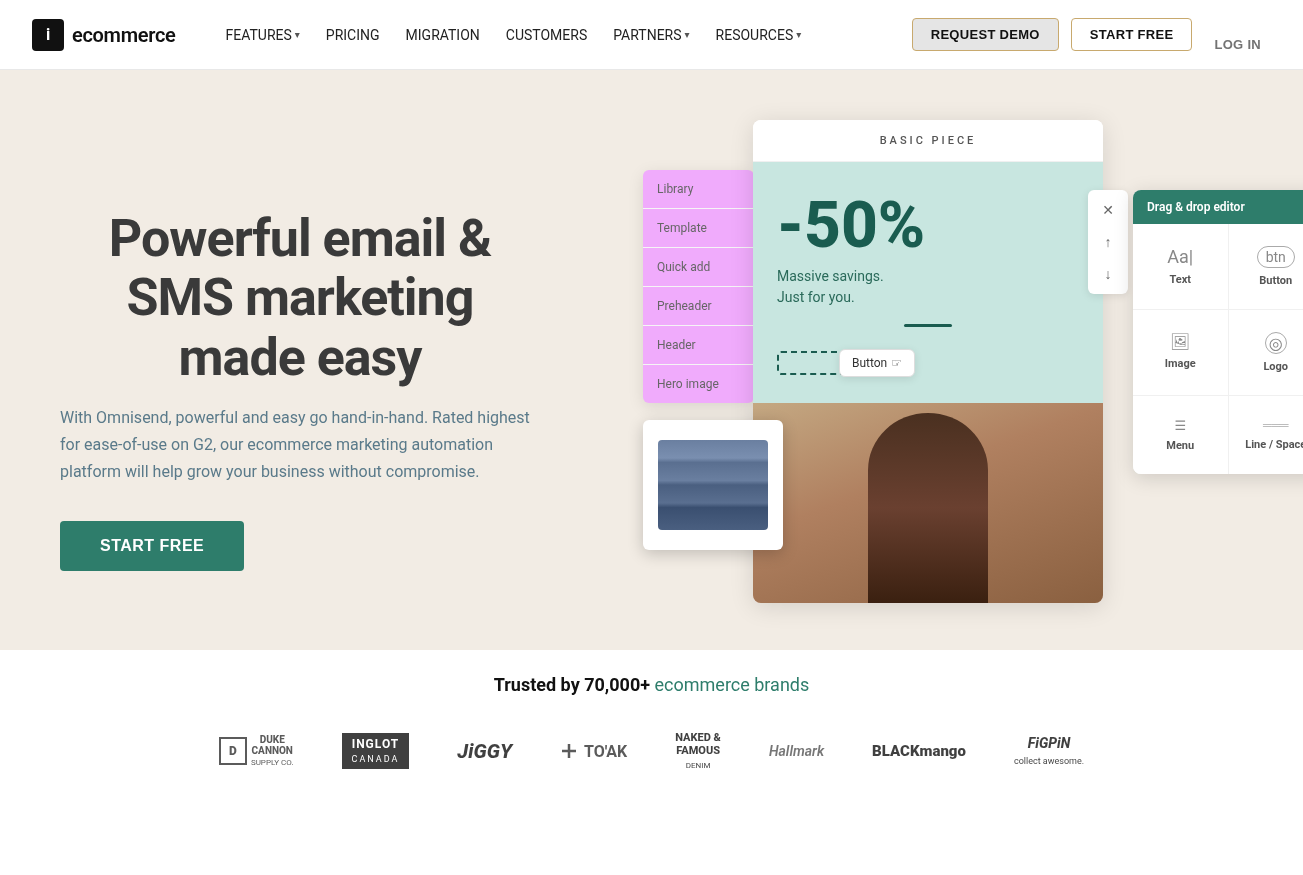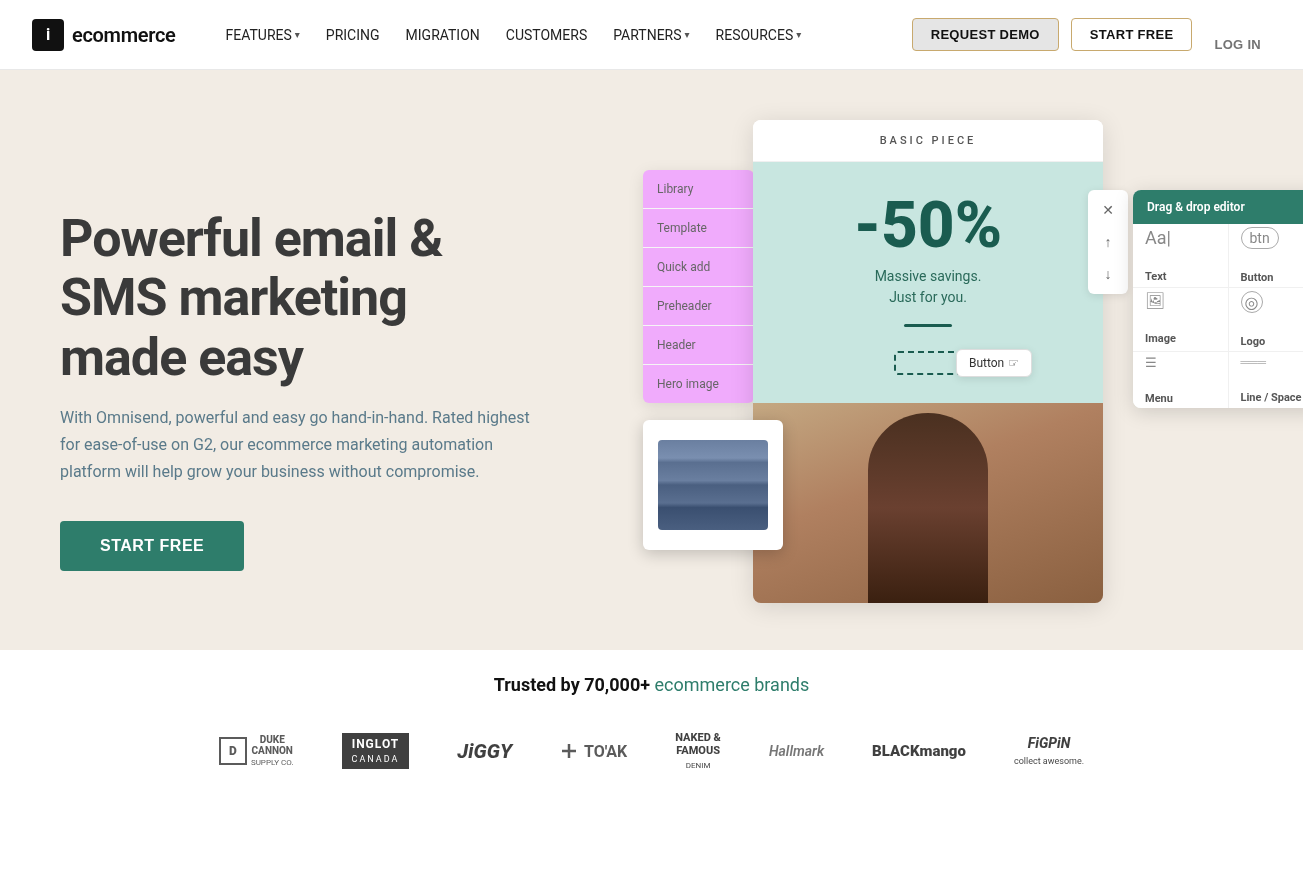--- a/index.html
+++ b/index.html
@@ -41,21 +41,21 @@
 
     
     .hero {
       background: #f2ece4; min-height: 580px; position: relative;
       display: flex; align-items: center; overflow: hidden;
       padding: 60px 60px 0 60px;
     }
     .hero-content { max-width: 480px; flex-shrink: 0; z-index: 2; }
     .hero-title {
       font-size: 52px; font-weight: 700; color: #3a3a3a; line-height: 1.15;
-      margin-bottom: 16px; letter-spacing: -1px;
+      margin-bottom: 16px; letter-spacing: -1px; text-align: center;
     }
     .hero-subtitle {
       font-size: 16px; color: #5a7a8a; line-height: 1.7; margin-bottom: 36px;
     }
     .btn-start-free-hero {
       background: #2e7d6b; color: #fff; border: none;
       padding: 16px 40px; font-size: 16px; font-weight: 700;
       border-radius: 4px; cursor: pointer; letter-spacing: 0.5px;
       display: inline-block;
     }
@@ -71,21 +71,21 @@
       position: absolute; left: 130px; top: 30px;
       width: 350px; background: #fff;
       border-radius: 8px; box-shadow: 0 4px 24px rgba(0,0,0,0.12); overflow: hidden;
     }
     .email-card-header {
       background: #fff; padding: 14px 20px; text-align: center;
       font-size: 11px; letter-spacing: 3px; color: #555; font-weight: 500;
       border-bottom: 1px solid #f0f0f0;
     }
     .email-card-hero-section {
-      background: #c8e6e0; padding: 32px 24px 24px; text-align: center;
+      background: #c8e6e0; padding: 32px 24px 24px; 
     }
     .email-discount {
       font-size: 64px; font-weight: 800; color: #1a5c50; line-height: 1;
     }
     .email-savings { font-size: 14px; color: #2a6a5a; margin-top: 8px; line-height: 1.5; }
     .email-divider {
       width: 48px; height: 3px; background: #1a5c50;
       margin: 16px auto; border-radius: 2px;
     }
     .email-btn-overlay {
@@ -145,22 +145,22 @@
     }
     .dnd-panel-header {
       background: #2e7d6b; color: #fff; padding: 10px 14px;
       font-size: 12px; font-weight: 600;
     }
     .dnd-grid {
       display: grid; grid-template-columns: 1fr 1fr; gap: 1px;
       background: #f0f0f0;
     }
     .dnd-item {
-      background: #fff; padding: 3px 12px;
-      display: flex; flex-direction: column; align-items: flex-start; gap: 22px;
+      background: #fff; padding: 22px 12px;
+      display: flex; flex-direction: column; align-items: center; gap: 6px;
       cursor: pointer;
     }
     .dnd-item-icon { font-size: 18px; color: #888; }
     .dnd-item-label { font-size: 11px; color: #555; font-weight: bold; }
 
     
     .library-panel {
       position: absolute; left: 20px; top: 80px;
       width: 111px; background: #f0abfc;
       border-radius: 6px; box-shadow: 0 4px 16px rgba(0,0,0,0.1);

